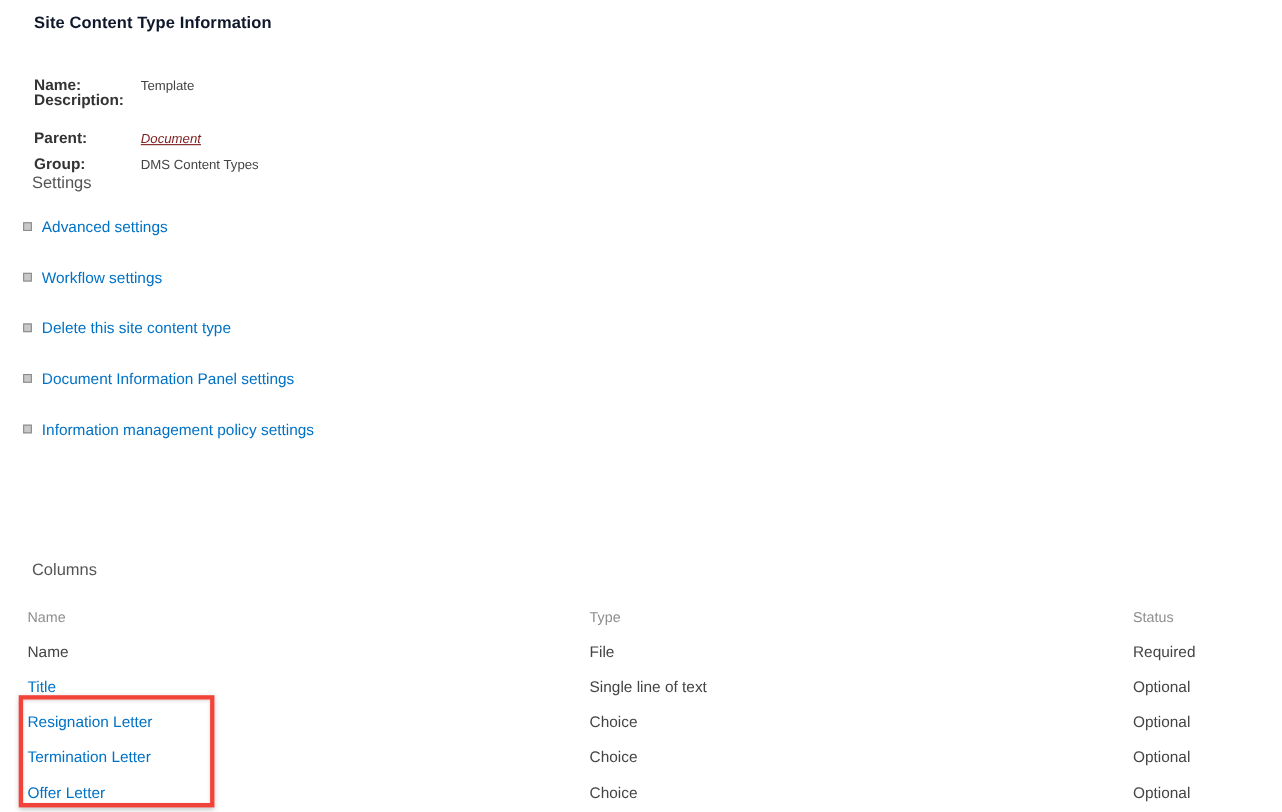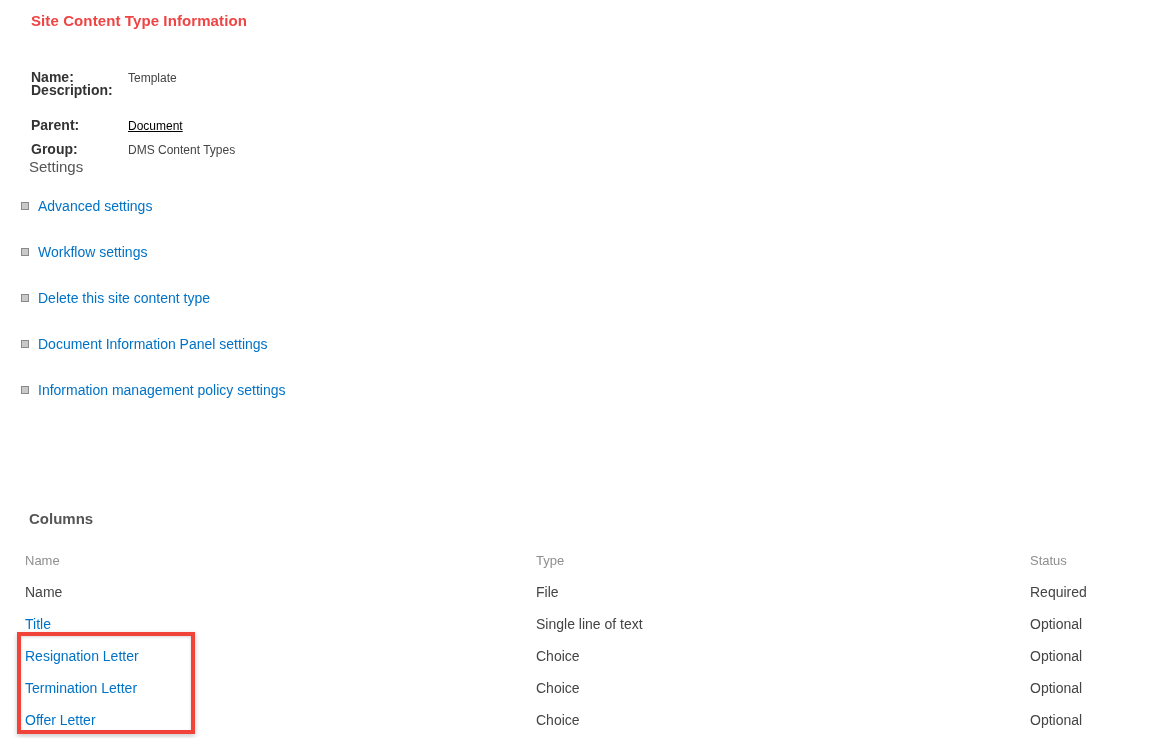--- a/index.html
+++ b/index.html
@@ -19,21 +19,21 @@
 
   
   #info-section {
     position: absolute;
     left: 31px;
     top: 12px;
   }
   #info-title {
     font-size: 15px;
     font-weight: bold;
-    color: #ef4444;
+    color: #0f172a;
     letter-spacing: 0.1px;
     margin: 0 0 7px 0;
     white-space: nowrap;
   }
   .info-row {
     display: flex;
     align-items: baseline;
     height: 24px;
     white-space: nowrap;
   }
@@ -43,21 +43,22 @@
     font-size: 14px;
     font-weight: bold;
     color: #333333;
   }
   .info-value {
     font-size: 12px;
     color: #444444;
     margin-top: 35px;
   }
   .info-value.link {
-    color: #000000;
+    color: #7f1d1d;
+    font-style: italic;
   }
 
   
   #settings-heading {
     position: absolute;
     left: 29px;
     top: 158px;
     font-size: 15px;
     font-weight: normal;
     color: #555555;
@@ -93,21 +94,21 @@
     white-space: nowrap;
     cursor: pointer;
   }
 
   
   #columns-heading {
     position: absolute;
     left: 29px;
     top: 510px;
     font-size: 15px;
-    font-weight: bold;
+    font-weight: normal;
     color: #555555;
   }
   #columns-table {
     position: absolute;
     left: 0;
     top: 544px;
     width: 1165px;
     border-collapse: collapse;
     table-layout: fixed;
   }

